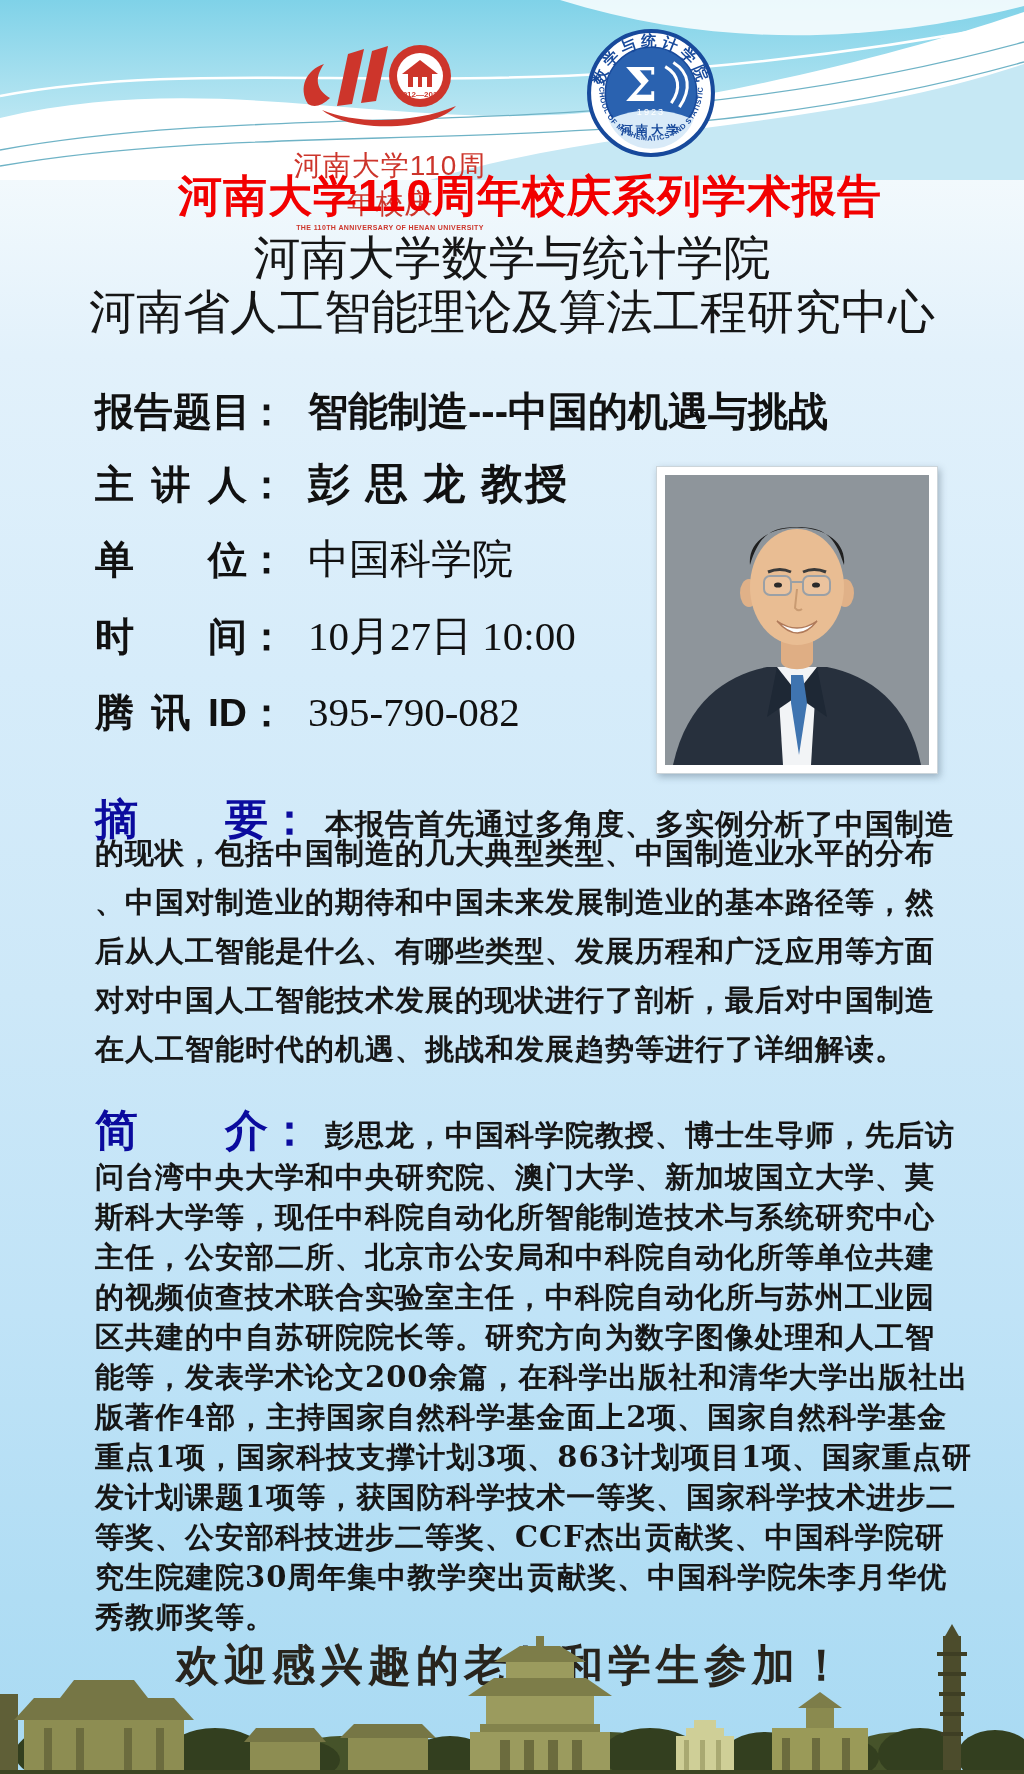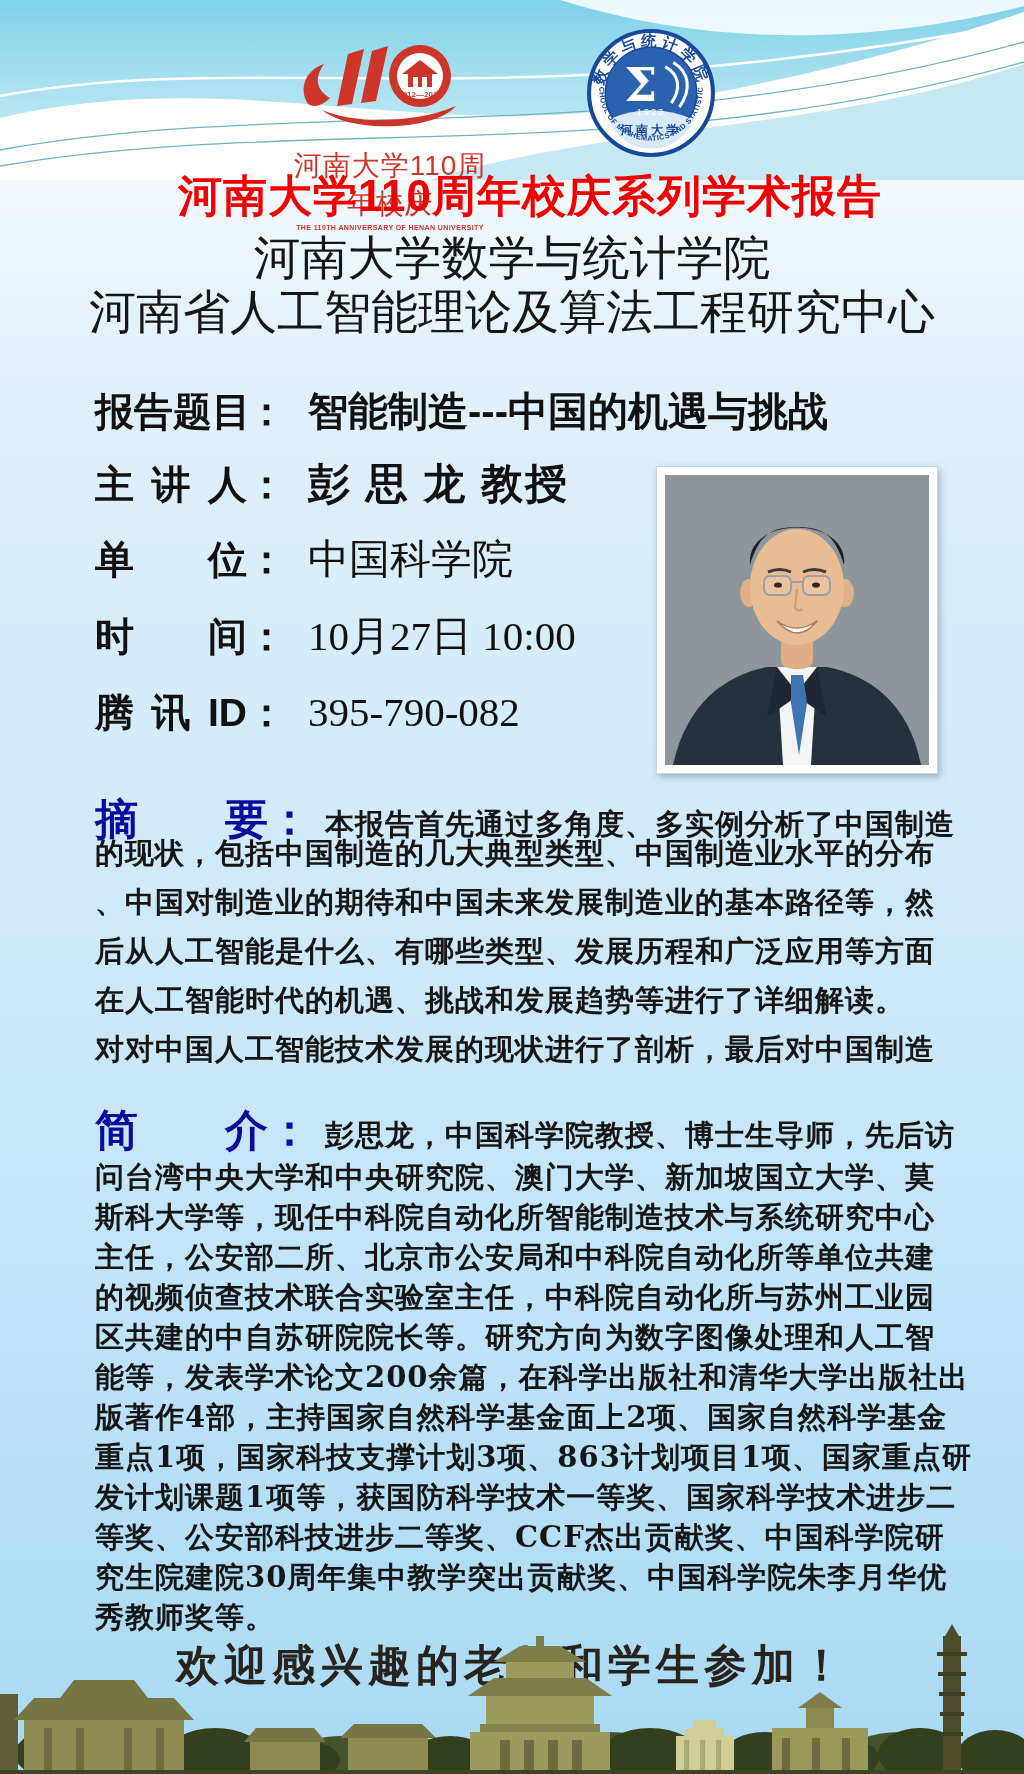--- a/index.html
+++ b/index.html
@@ -159,22 +159,22 @@
 
   <div class="para-first" id="abstract-first">
     <span class="para-label">摘要</span>
       <span class="para-colon">：</span>
       <span class="first-line body-font">本报告首先通过多角度、多实例分析了中国制造</span>
   </div>
   <div class="para-lines" id="abstract-lines">
       <div class="line body-font">的现状，包括中国制造的几大典型类型、中国制造业水平的分布</div>
       <div class="line body-font">、中国对制造业的期待和中国未来发展制造业的基本路径等，然</div>
       <div class="line body-font">后从人工智能是什么、有哪些类型、发展历程和广泛应用等方面</div>
+      <div class="line body-font">对对中国人工智能技术发展的现状进行了剖析，最后对中国制造</div>
       <div class="line body-font">在人工智能时代的机遇、挑战和发展趋势等进行了详细解读。</div>
-      <div class="line body-font">对对中国人工智能技术发展的现状进行了剖析，最后对中国制造</div>
     </div>
 
   <div class="para-first" id="intro-first">
     <span class="para-label">简介</span>
       <span class="para-colon">：</span>
       <span class="first-line body-font">彭思龙，中国科学院教授、博士生导师，先后访</span>
   </div>
   <div class="para-lines" id="intro-lines">
       <div class="line body-font">问台湾中央大学和中央研究院、澳门大学、新加坡国立大学、莫</div>
       <div class="line body-font">斯科大学等，现任中科院自动化所智能制造技术与系统研究中心</div>

